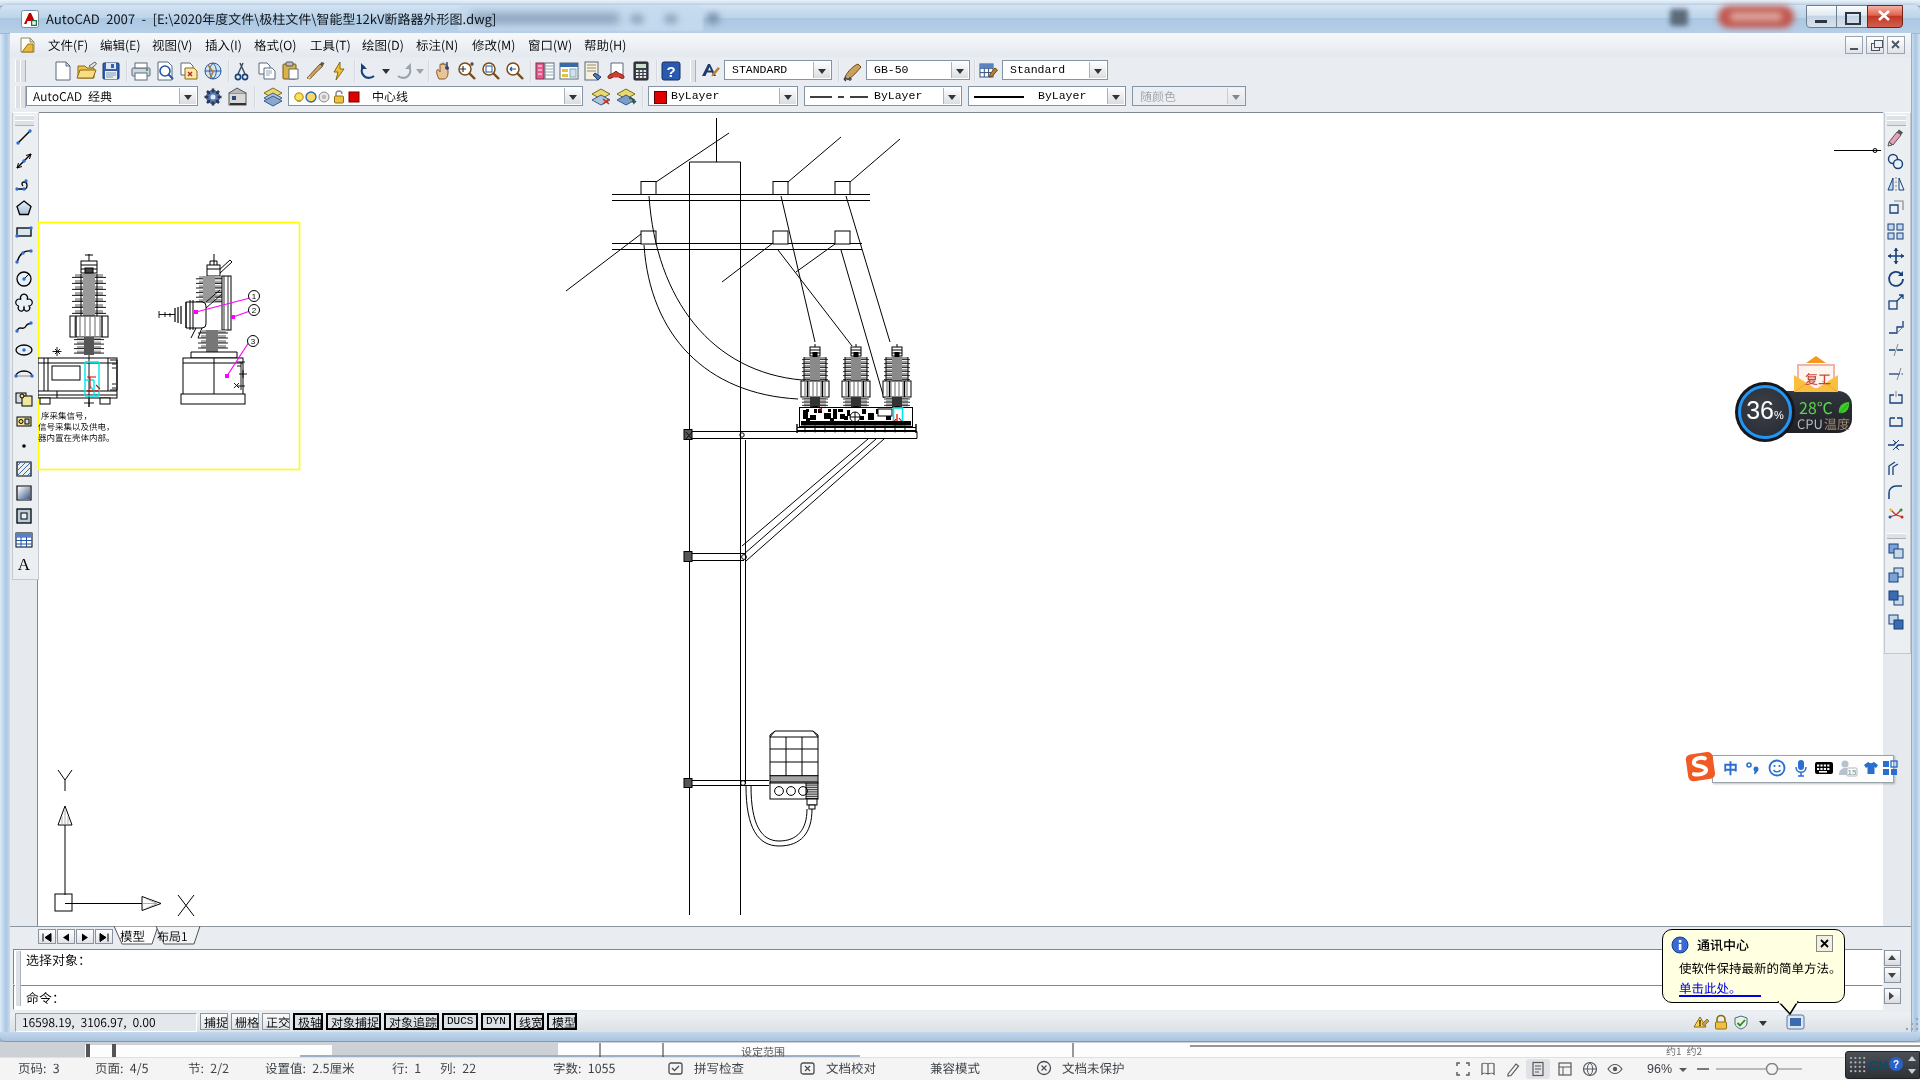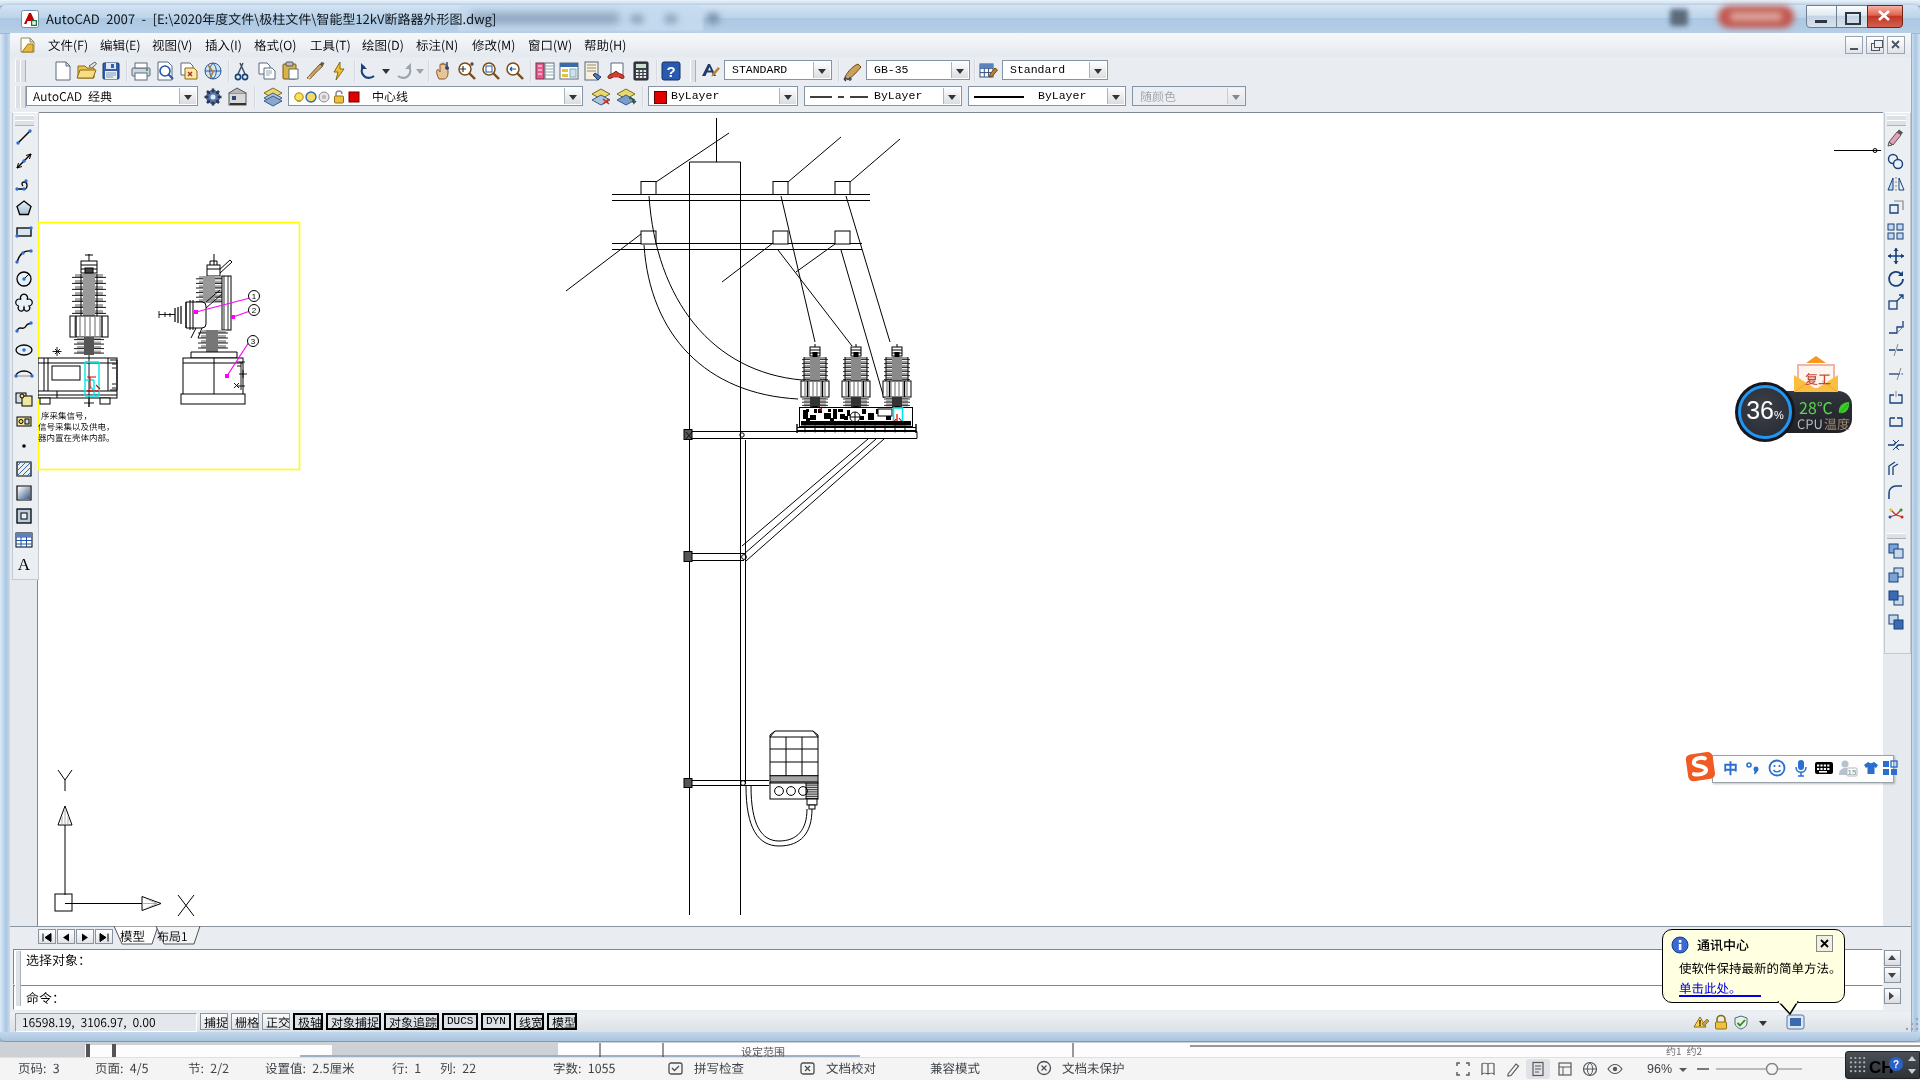--- a/index.html
+++ b/index.html
@@ -212,21 +212,21 @@
   </div>
 <div style="position:absolute;left:732px;top:63px;width:80px;height:15px;font-family:'Liberation Mono',monospace;font-size:11.5px;color:#000;z-index:12;">STANDARD</div>
 <div class="sep" style="left:838px;top:60px;height:22px"></div>
 <svg style="position:absolute;left:842px;top:60px;z-index:15;" width="22" height="22">
     <path d="M3 17 c3 -6 8 -11 13 -13 l3 3 c-4 5 -8 9 -13 13z" fill="#c8a060" stroke="#6a4a10"></path>
     <path d="M2 19 h8 m-8 0 l2 -2 m-2 2 l2 2 m4 -4 v4" stroke="#203a6a" stroke-width="1.2" fill="none"></path>
   </svg>
 <div class="combo" style="left:866px;top:60px;width:104px;">
     <div class="dd"></div>
   </div>
-<div style="position:absolute;left:874px;top:63px;width:80px;height:15px;font-family:'Liberation Mono',monospace;font-size:11.5px;color:#000;z-index:12;">GB-35</div>
+<div style="position:absolute;left:874px;top:63px;width:80px;height:15px;font-family:'Liberation Mono',monospace;font-size:11.5px;color:#000;z-index:12;">GB-50</div>
 <div class="sep" style="left:974px;top:60px;height:22px"></div>
 <svg style="position:absolute;left:978px;top:60px;z-index:15;" width="22" height="22">
     <rect x="2" y="4" width="13" height="13" fill="#fff" stroke="#33507a"></rect>
     <path d="M2 8.3 h13 M2 12.6 h13 M6.3 4 v13 M10.6 4 v13" stroke="#33507a"></path>
     <rect x="2" y="4" width="13" height="4.3" fill="#5a82c0"></rect>
     <path d="M12 14 l5 -6 2.5 2 -5 6 -3 1z" fill="#c08030" stroke="#6a4a10"></path>
   </svg>
 <div class="combo" style="left:1002px;top:60px;width:106px;">
     <div class="dd"></div>
   </div>
@@ -999,21 +999,21 @@
       <circle cx="10.8" cy="2" r="1.1"></circle>
       <circle cx="10.8" cy="6.4" r="1.1"></circle>
       <circle cx="10.8" cy="10.8" r="1.1"></circle>
       <circle cx="10.8" cy="15.2" r="1.1"></circle>
       <circle cx="15.2" cy="2" r="1.1"></circle>
       <circle cx="15.2" cy="6.4" r="1.1"></circle>
       <circle cx="15.2" cy="10.8" r="1.1"></circle>
       <circle cx="15.2" cy="15.2" r="1.1"></circle>
     </g>
   </svg>
-<div style="position:absolute;left:1869px;top:1058px;font-size:17px;font-weight:bold;color:#000000;z-index:35;">CH</div>
+<div style="position:absolute;left:1869px;top:1058px;font-size:13px;font-weight:bold;color:#0c4a6e;z-index:35;">CH</div>
 <svg style="position:absolute;left:1888px;top:1056px;z-index:35;" width="16" height="16">
     <circle cx="8" cy="8" r="7" fill="#2a62c8"></circle>
     <text x="8" y="12" text-anchor="middle" font-size="10" font-weight="bold" fill="#fff" font-family="Liberation Sans">?</text>
   </svg>
 <svg style="position:absolute;left:1906px;top:1054px;z-index:35;" width="12" height="22">
     <path d="M6 2 l-4 5 h8z" fill="#c8ccd2"></path>
     <path d="M6 20 l-4 -5 h8z" fill="#c8ccd2"></path>
   </svg>
 <div style="position:absolute;left:1712px;top:755px;width:180px;height:26px;background:#fdfdfd;border:1px solid #9aa2aa;box-shadow:1px 1px 2px rgba(0,0,0,.25);z-index:40;"></div>
 <svg style="position:absolute;left:1684px;top:750px;z-index:45;" width="34" height="34">

